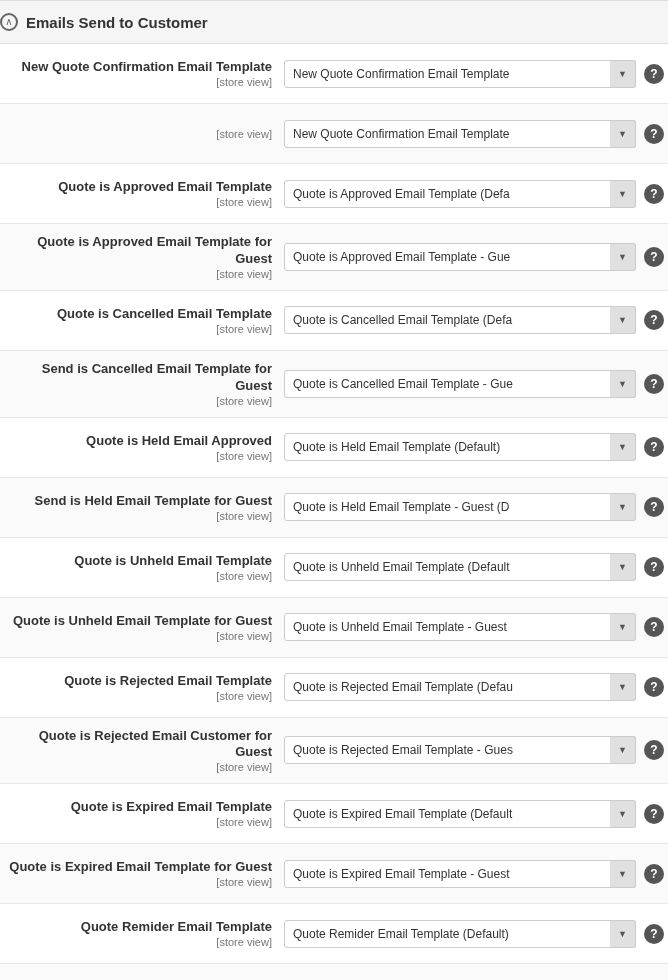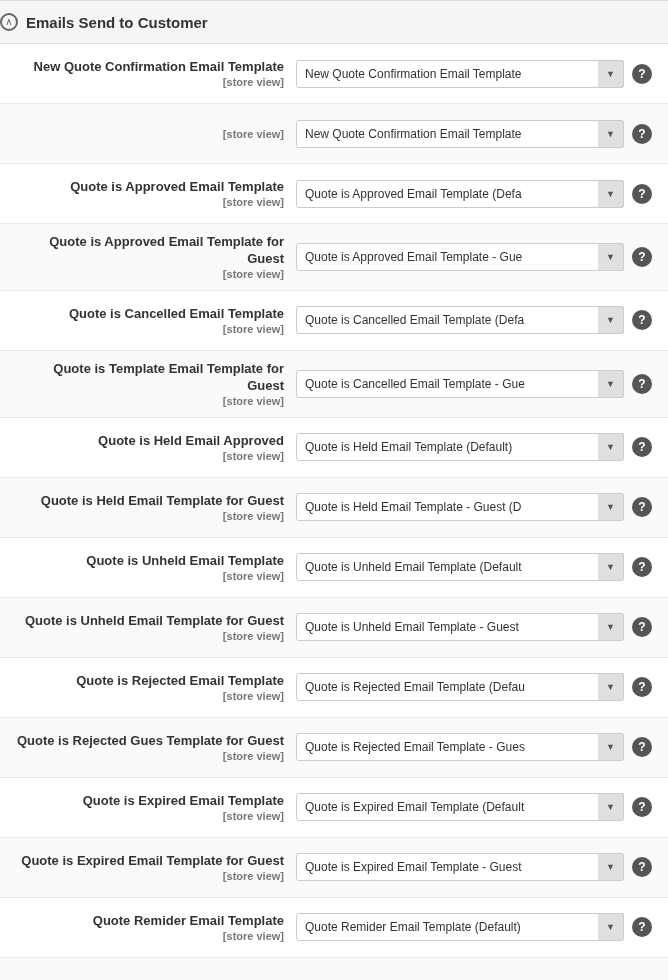--- a/index.html
+++ b/index.html
@@ -42,21 +42,21 @@
     .section-title {
       font-size: 15px;
       font-weight: bold;
       color: #333;
     }
 
     .config-row {
       display: flex;
       align-items: center;
       border-bottom: 1px solid #e8e8e8;
-      padding: 10px 16px;
+      padding: 10px 4px;
       min-height: 60px;
     }
 
     .config-row:nth-child(odd) {
       background: #fff;
     }
 
     .config-row:nth-child(even) {
       background: #fafafa;
     }
@@ -71,21 +71,21 @@
     .row-label-main {
       font-weight: bold;
       font-size: 13px;
       color: #333;
       line-height: 1.3;
     }
 
     .row-label-sub {
       font-size: 11px;
       color: #777;
-      font-weight: bold;
+      font-weight: normal;
     }
 
     .row-control {
       flex: 1;
       display: flex;
       align-items: center;
       gap: 8px;
     }
 
     .select-wrapper {
@@ -228,21 +228,21 @@
             <select class="select-field">
               <option>Quote is Cancelled Email Template (Defa</option>
             </select>
             <div class="select-arrow"></div>
           </div>
           <div class="help-icon">?</div>
         </div>
       </div>
       <div class="config-row">
         <div class="row-label">
-          <div class="row-label-main">Quote is Template Email Template for Guest</div>
+          <div class="row-label-main">Send is Cancelled Email Template for Guest</div>
           <div class="row-label-sub">[store view]</div>
         </div>
         <div class="row-control">
           <div class="select-wrapper">
             <select class="select-field">
               <option>Quote is Cancelled Email Template - Gue</option>
             </select>
             <div class="select-arrow"></div>
           </div>
           <div class="help-icon">?</div>
@@ -258,21 +258,21 @@
             <select class="select-field">
               <option>Quote is Held Email Template (Default)</option>
             </select>
             <div class="select-arrow"></div>
           </div>
           <div class="help-icon">?</div>
         </div>
       </div>
       <div class="config-row">
         <div class="row-label">
-          <div class="row-label-main">Quote is Held Email Template for Guest</div>
+          <div class="row-label-main">Send is Held Email Template for Guest</div>
           <div class="row-label-sub">[store view]</div>
         </div>
         <div class="row-control">
           <div class="select-wrapper">
             <select class="select-field">
               <option>Quote is Held Email Template - Guest (D</option>
             </select>
             <div class="select-arrow"></div>
           </div>
           <div class="help-icon">?</div>
@@ -318,21 +318,21 @@
             <select class="select-field">
               <option>Quote is Rejected Email Template (Defau</option>
             </select>
             <div class="select-arrow"></div>
           </div>
           <div class="help-icon">?</div>
         </div>
       </div>
       <div class="config-row">
         <div class="row-label">
-          <div class="row-label-main">Quote is Rejected Gues Template for Guest</div>
+          <div class="row-label-main">Quote is Rejected Email Customer for Guest</div>
           <div class="row-label-sub">[store view]</div>
         </div>
         <div class="row-control">
           <div class="select-wrapper">
             <select class="select-field">
               <option>Quote is Rejected Email Template - Gues</option>
             </select>
             <div class="select-arrow"></div>
           </div>
           <div class="help-icon">?</div>

